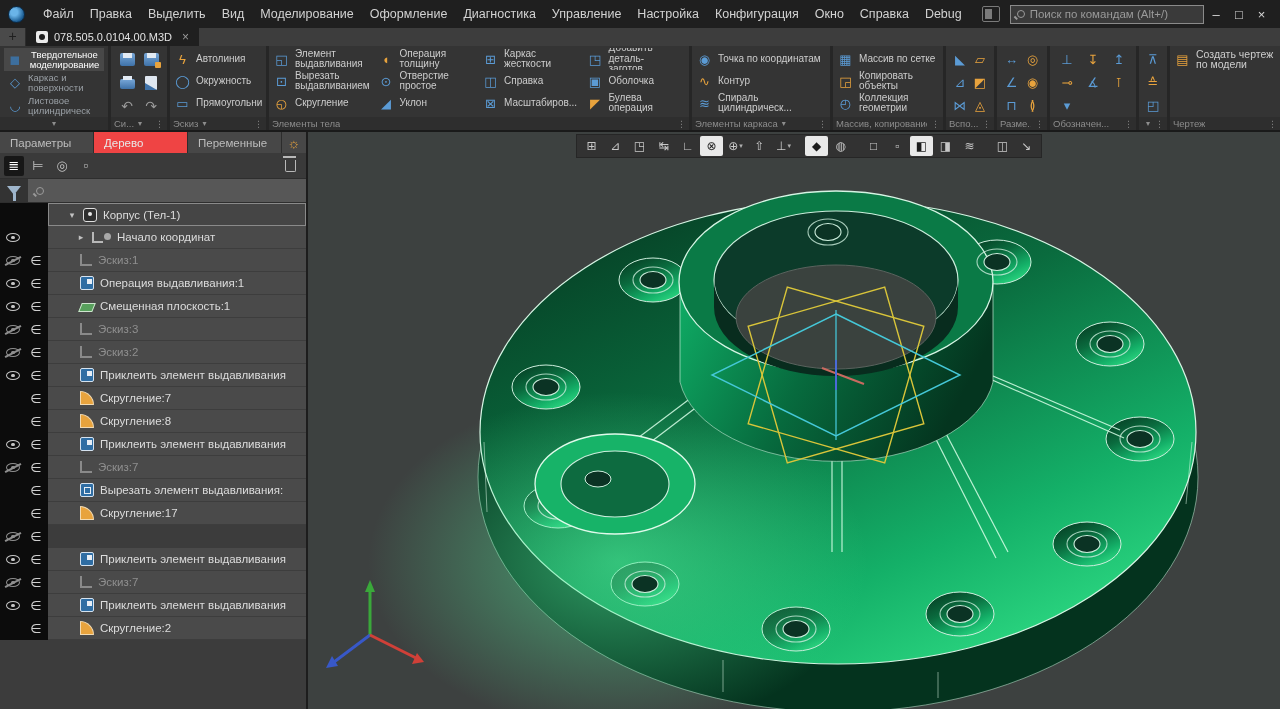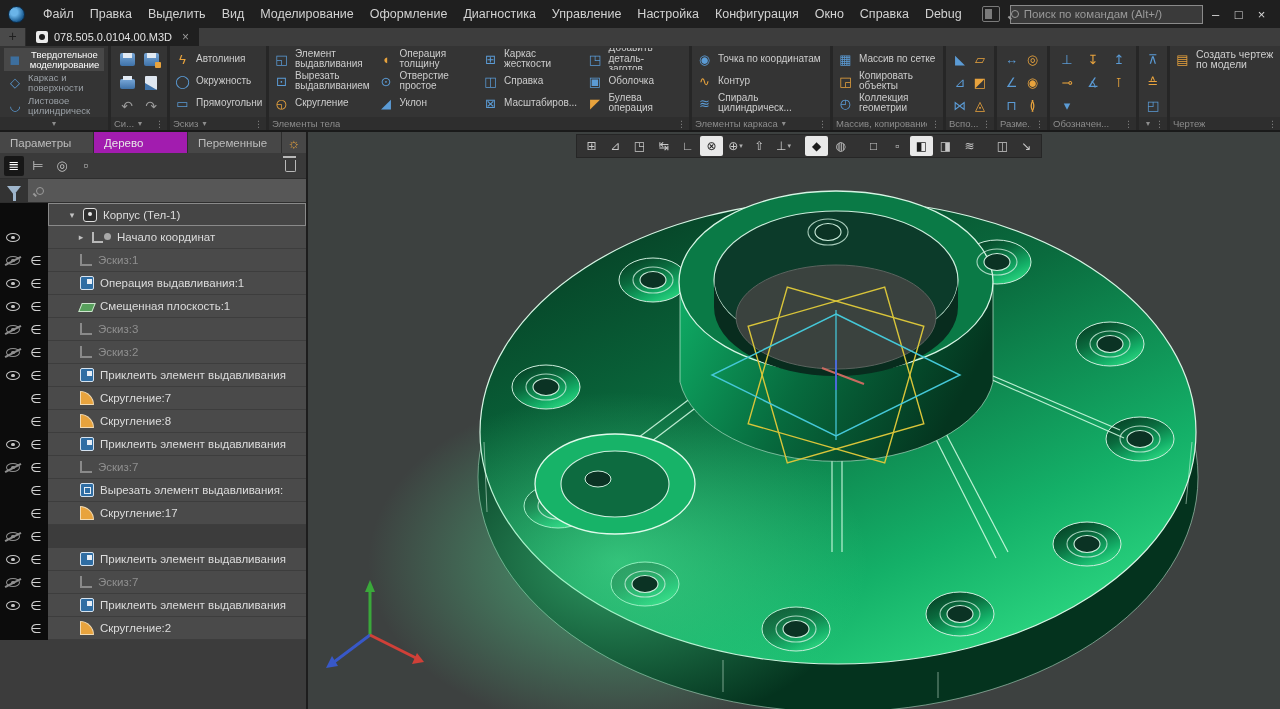--- a/index.html
+++ b/index.html
@@ -9,21 +9,21 @@
 
   
   .menubar { height:28px; background:#1f1f1f; display:flex; align-items:center; padding:0 8px; gap:2px; flex:0 0 auto; }
   .applogo { width:17px; height:17px; border-radius:50%; margin-right:8px;
     background:radial-gradient(circle at 35% 35%, #6ab4e8 0 25%, #1d5e94 70%, #0d3a61 100%);
     border:1px solid #0a2c4a; flex:0 0 auto; }
   .menu-item { color:#d2d2d2; font-size:12.5px; padding:4px 8px; cursor:default; white-space:nowrap; }
   .mb-spacer { flex:1; }
   .wico { width:22px; height:16px; border:1px solid #7a7a7a; border-radius:2px; position:relative; margin:0 8px; }
   .wico::after { content:""; position:absolute; left:2px; top:2px; width:7px; height:10px; background:#7a7a7a; }
-  .searchbox { width:240px; height:19px; background:#3a3a3a; border:1px solid #8a8a8a; display:flex; align-items:center; padding:0 0; gap:5px; }
+  .searchbox { width:240px; height:19px; background:#3a3a3a; border:1px solid #8a8a8a; display:flex; align-items:center; padding:0 6px; gap:5px; }
   .lens { width:8px; height:8px; border:1.5px solid #9a9a9a; border-radius:50%; position:relative; flex:0 0 auto; }
   .lens::after { content:""; position:absolute; width:4px; height:1.5px; background:#9a9a9a; left:-4px; top:6px; transform:rotate(45deg); }
   .searchbox input { background:transparent; border:none; outline:none; color:#a8a8a8; font-size:11.5px; width:100%;
      font-family:"Liberation Sans","DejaVu Sans",sans-serif; }
   .searchbox input::placeholder { color:#9a9a9a; }
   .winbtn { color:#d8d8d8; font-size:13px; width:26px; text-align:center; padding:2px 0; }
 
   
   .tabbar { height:18px; background:#3d3d3d; display:flex; align-items:stretch; flex:0 0 auto; }
   .newtab { width:26px; background:#4a4a4a; color:#1f1f1f; font-size:14px; line-height:17px; text-align:center; border-right:1px solid #2c2c2c; }
@@ -77,21 +77,21 @@
   .p-aux{width:48px;} .p-dims{width:50px;} .p-not{width:86px;} .p-extra{width:28px;}
   .gico { font-size:13px; }
 
   
   .main { flex:1; display:flex; min-height:0; }
 
   
   .leftpanel { width:308px; background:#3c3c3c; display:flex; flex-direction:column; border-right:2px solid #1d1d1d; }
   .ptabs { height:21px; display:flex; background:#303030; align-items:stretch; flex:0 0 auto; }
   .ptab { flex:1; font-size:11.5px; color:#bdbdbd; display:flex; align-items:center; justify-content:flex-start; padding-left:10px; background:#474747; border-right:1px solid #2c2c2c; }
-  .ptab.active { background:#a21caf; color:#e8e8e8; }
+  .ptab.active { background:#ef4444; color:#e8e8e8; }
   .gearcell { width:24px; display:flex; align-items:center; justify-content:center; background:#474747; color:#e8a33d; font-size:14px; }
   .ttool { height:26px; background:#3a3a3a; display:flex; align-items:center; padding:0 4px; gap:4px; flex:0 0 auto; border-bottom:1px solid #2e2e2e; }
   .ttool .tb { width:20px; height:20px; display:flex; align-items:center; justify-content:center; color:#c2c2c2; font-size:13px; border-radius:2px; }
   .ttool .tb.active { background:#171717; color:#fff; }
   .ttool .sp { flex:1; }
   .trash { width:11px; height:12px; border:1.5px solid #b8b8b8; border-top:none; border-radius:0 0 2px 2px; position:relative; margin-right:6px; }
   .trash::before { content:""; position:absolute; left:-3px; top:-4px; width:13px; height:2px; background:#b8b8b8; }
   .searchrow { height:24px; display:flex; align-items:stretch; flex:0 0 auto; border-bottom:1px solid #2e2e2e; }
   .funnelcell { width:28px; background:#333333; display:flex; align-items:center; justify-content:center; }
   .funnel { width:0; height:0; border-left:7px solid transparent; border-right:7px solid transparent; border-top:9px solid #9fb6cc; position:relative; }

